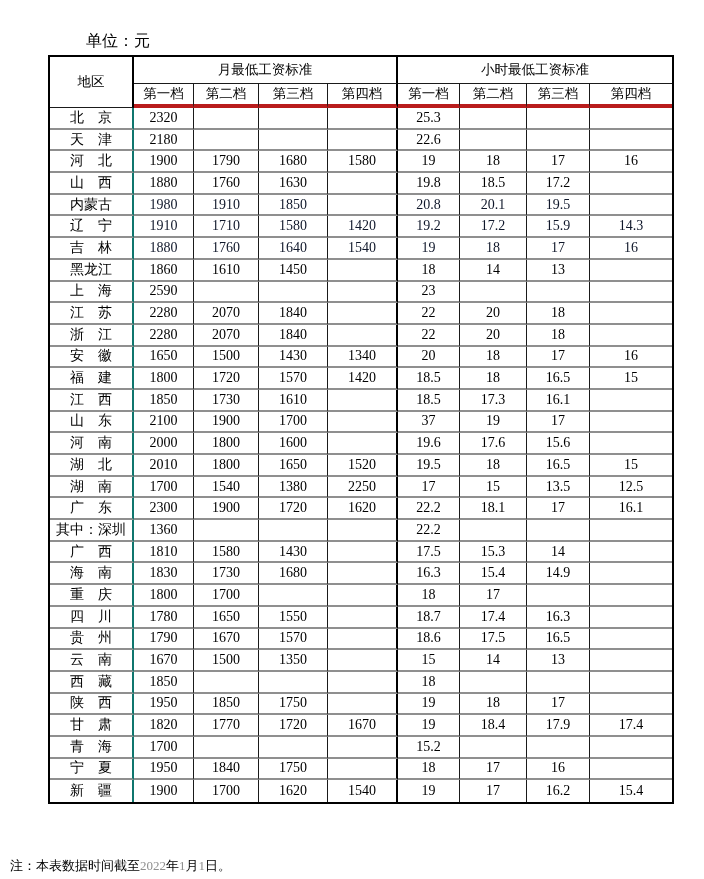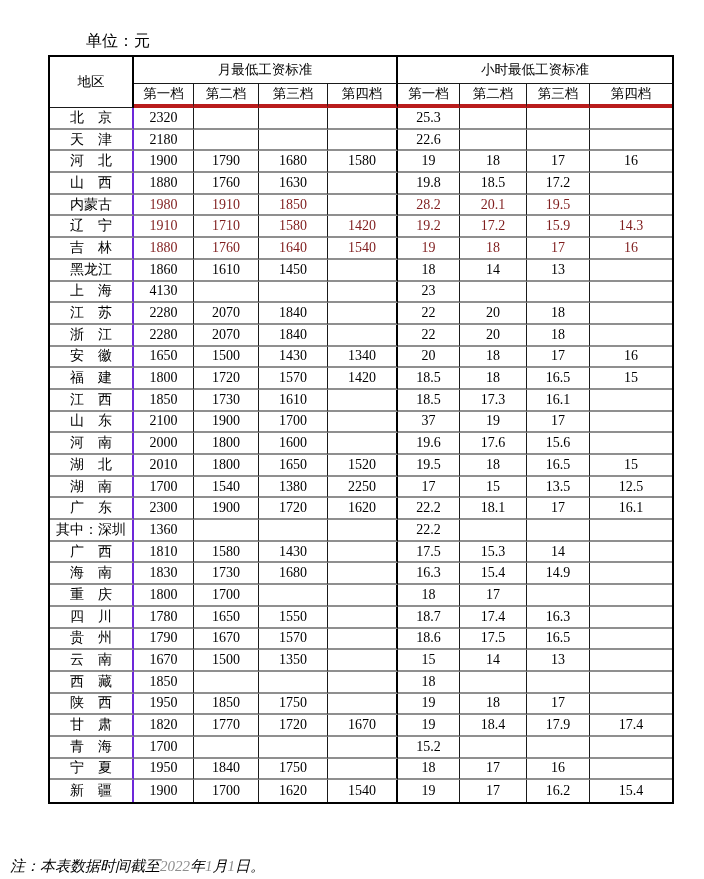--- a/index.html
+++ b/index.html
@@ -51,27 +51,26 @@
   thead tr.tier-row th { height: 24px; border-bottom: 4px solid #b91c1c; }
   th.region-head {
     border-bottom: 2px solid #000;
     border-right: 2px solid #000;
   }
   .sec-end { border-right-width: 2px; border-right-color: #000; }
   .last-col { border-right: none; }
 
   tbody td { height: 21.7px; border-bottom: 2px solid #8f8f8f; }
   tbody tr:last-child td { border-bottom: none; }
-  td.region { border-right: 2px solid #6d28d9; letter-spacing: 0; }
-  tr.muted td.num { color: #7f1d1d; }
+  td.region { border-right: 2px solid #0f766e; letter-spacing: 0; }
+  tr.muted td.num { color: #0f172a; }
 
   .note {
     position: absolute; top: 857px; left: 10px;
-    font-size: 15px;
-    font-style: italic;
+    font-size: 13px;
   }
   .note .muted-seg { color: #8f8f8f; }
 </style>
 </head>
 <body>
 
 <div class="page">
   <div class="unit">单位：元</div>
 
   <div class="table-wrap">
@@ -148,21 +147,21 @@
             <td class="num">18.5</td>
             <td class="num">17.2</td>
             <td class="num last-col"></td>
           </tr>
           <tr class="muted">
             <td class="region">内蒙古</td>
             <td class="num">1980</td>
             <td class="num">1910</td>
             <td class="num">1850</td>
             <td class="num sec-end"></td>
-            <td class="num">28.2</td>
+            <td class="num">20.8</td>
             <td class="num">20.1</td>
             <td class="num">19.5</td>
             <td class="num last-col"></td>
           </tr>
           <tr class="muted">
             <td class="region">辽　宁</td>
             <td class="num">1910</td>
             <td class="num">1710</td>
             <td class="num">1580</td>
             <td class="num sec-end">1420</td>
@@ -188,21 +187,21 @@
             <td class="num">1610</td>
             <td class="num">1450</td>
             <td class="num sec-end"></td>
             <td class="num">18</td>
             <td class="num">14</td>
             <td class="num">13</td>
             <td class="num last-col"></td>
           </tr>
           <tr>
             <td class="region">上　海</td>
-            <td class="num">4130</td>
+            <td class="num">2590</td>
             <td class="num"></td>
             <td class="num"></td>
             <td class="num sec-end"></td>
             <td class="num">23</td>
             <td class="num"></td>
             <td class="num"></td>
             <td class="num last-col"></td>
           </tr>
           <tr>
             <td class="region">江　苏</td>

